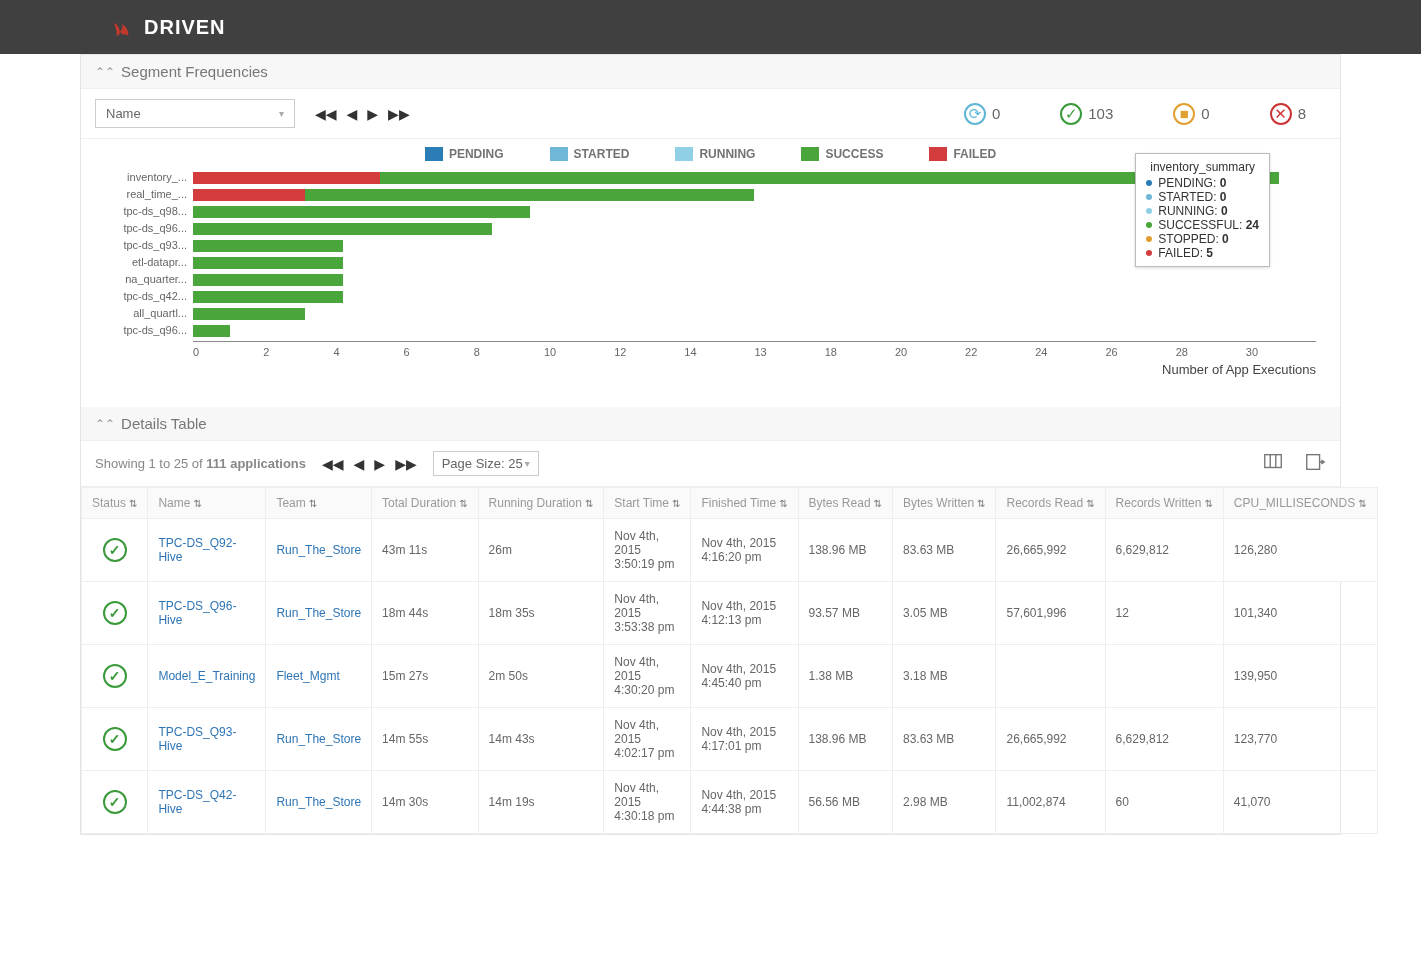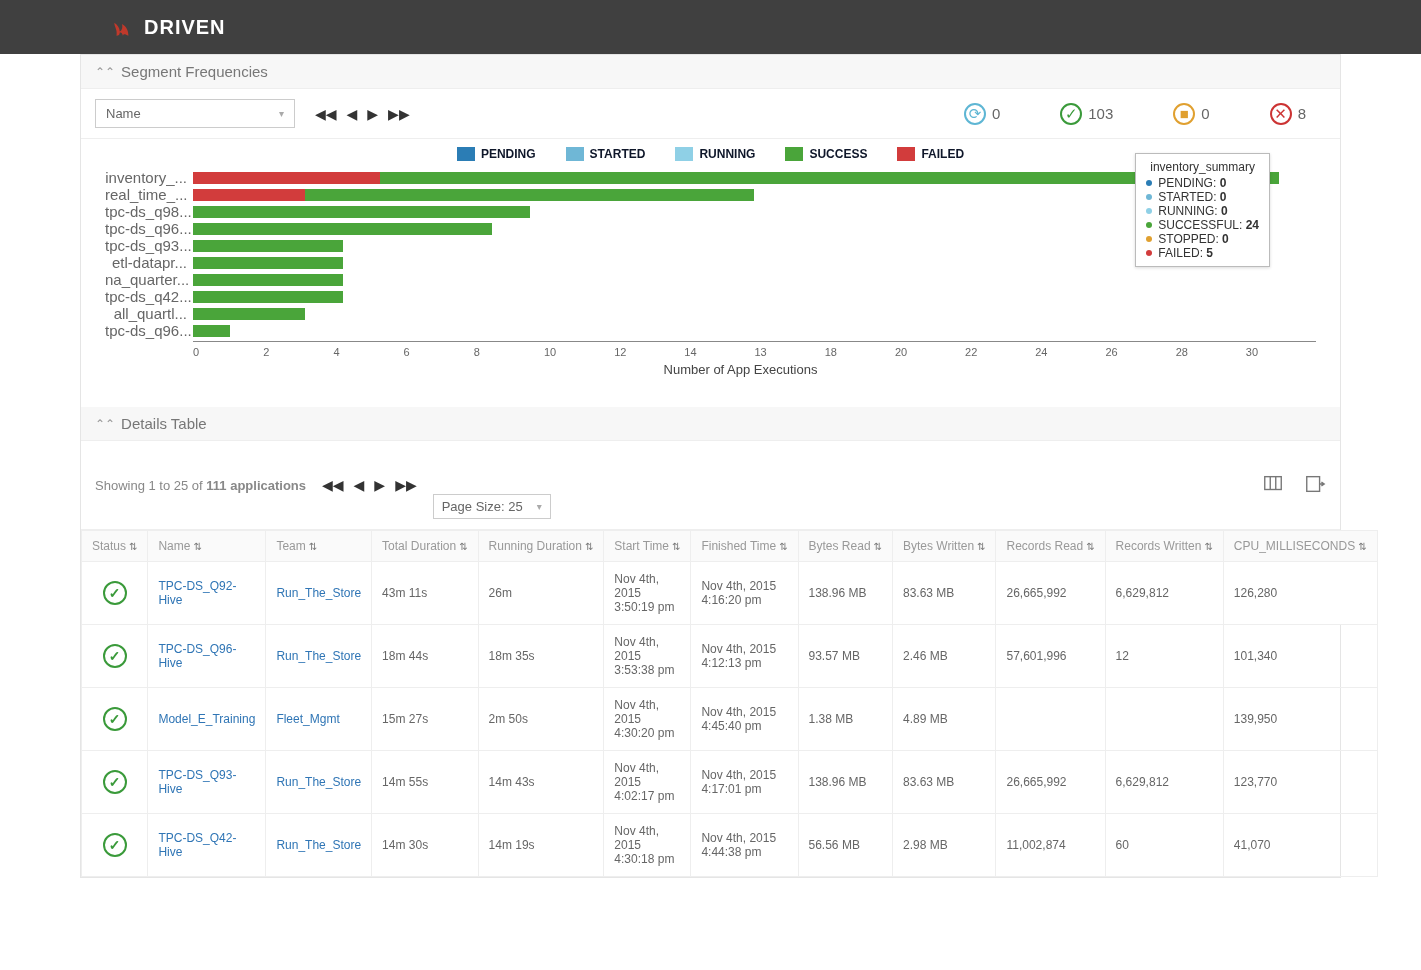--- a/index.html
+++ b/index.html
@@ -15,45 +15,45 @@
   .pager-group { display: flex; gap: 10px; color:#444; }
   .pager-btn { cursor:pointer; font-size:14px; color:#333;}
   .status-counts { margin-left:auto; display:flex; gap:60px; align-items:center; padding-right:20px;}
   .status-count { display:flex; align-items:center; gap:6px; color:#666; font-size:15px;}
   .ring-icon { width:22px; height:22px; border-radius:50%; display:flex; align-items:center; justify-content:center; }
   .ring-pending { border:2px solid #5eb6d4; color:#5eb6d4; }
   .ring-success { border:2px solid #3a9a3a; color:#3a9a3a; }
   .ring-stopped { border:2px solid #e0a030; color:#e0a030; }
   .ring-failed { border:2px solid #cc3333; color:#cc3333; }
 
-  .legend-row { display:flex; gap:30px; justify-content:center; padding: 8px 0 4px; font-weight:bold; color:#0f172a; font-size:12px;}
+  .legend-row { display:flex; gap:46px; justify-content:center; padding: 8px 0 4px; font-weight:bold; color:#737373; font-size:12px;}
   .legend-item { display:flex; align-items:center; gap:6px;}
   .swatch { width:18px; height:14px; }
 
   .chart-area { position:relative; padding: 4px 24px 10px 24px; }
   .chart-body { display:flex; }
-  .ylabels { width:88px; text-align:right; font-size:15px; color:#666;}
+  .ylabels { width:88px; text-align:right; font-size:11px; color:#666;}
   .ylabels div { height:17px; line-height:17px; padding-right:6px; white-space:nowrap; overflow:hidden;}
   .bars-region { flex:1; position:relative; }
   .bar-row { height:17px; display:flex; align-items:center;}
   .stacked-bar { height:12px; display:flex; overflow:hidden;}
   .seg { height:100%; }
   .x-axis { display:flex; margin-left:88px; border-top:1px solid #888; margin-top:2px;}
   .x-tick { flex:1; text-align:left; font-size:11px; color:#666; padding-top:4px; position:relative;}
-  .x-title { text-align:center; color:#444; font-size:13px; margin-top:4px; margin-left:60px;}
+  .x-title { text-align:right; color:#444; font-size:13px; margin-top:4px; margin-left:60px;}
 
   .tooltip-box { position:absolute; top:-12px; right:70px; background:#fff; border:1px solid #bbb; padding:6px 10px; font-size:12px; color:#333; z-index:5; box-shadow:0 1px 3px rgba(0,0,0,.15);}
   .tooltip-box .title { font-weight:normal; color:#333; margin-bottom:2px;text-align:center;}
   .tooltip-box .row { display:flex; align-items:center; gap:6px;}
   .dot { width:6px; height:6px; border-radius:50%; display:inline-block;}
 
   .details-bar { display:flex; align-items:center; padding:10px 14px; gap:16px; color:#888; font-size:13px; border-bottom:1px solid #eee;}
   .details-bar .right-icons { margin-left:auto; display:flex; gap:20px;}
   .icon-btn { color:#777; cursor:pointer;}
-  .page-size-box { border:1px solid #ccc; padding:4px 8px; display:flex; align-items:center; gap:14px; color:#666;margin-top:43px;}
+  .page-size-box { border:1px solid #ccc; padding:4px 8px; display:flex; align-items:center; gap:2px; color:#666;}
 
   table { width:100%; border-collapse:collapse; font-size:12px; color:#666; }
   th { text-align:left; font-weight:normal; color:#999; padding:8px 10px; border:1px solid #eee; background:#fafafa; white-space:nowrap; position:relative;}
   th .sort-icon { font-size:10px; margin-left:3px; color:#777;}
   td { padding:10px 10px; border:1px solid #eee; vertical-align:middle;}
   td.link { color:#2f75b5; cursor:pointer;}
   .status-cell { text-align:center; }
   .status-check { width:24px; height:24px; border:2px solid #3a9a3a; border-radius:50%; display:inline-flex; align-items:center; justify-content:center; color:#3a9a3a; font-size:14px; font-weight:bold;}
   tbody tr:nth-child(1) td { background:#fff; }
   .spacer { height:20px;}
@@ -323,35 +323,35 @@
         </tr>
         <tr>
           <td class="status-cell"><span class="status-check">✓</span></td>
           <td class="link">TPC-DS_Q96-Hive</td>
           <td class="link">Run_The_Store</td>
           <td>18m 44s</td>
           <td>18m 35s</td>
           <td>Nov 4th, 2015 3:53:38 pm</td>
           <td>Nov 4th, 2015 4:12:13 pm</td>
           <td>93.57 MB</td>
-          <td>2.46 MB</td>
+          <td>3.05 MB</td>
           <td>57,601,996</td>
           <td>12</td>
           <td>101,340</td>
         </tr>
         <tr>
           <td class="status-cell"><span class="status-check">✓</span></td>
           <td class="link">Model_E_Training</td>
           <td class="link">Fleet_Mgmt</td>
           <td>15m 27s</td>
           <td>2m 50s</td>
           <td>Nov 4th, 2015 4:30:20 pm</td>
           <td>Nov 4th, 2015 4:45:40 pm</td>
           <td>1.38 MB</td>
-          <td>4.89 MB</td>
+          <td>3.18 MB</td>
           <td></td>
           <td></td>
           <td>139,950</td>
         </tr>
         <tr>
           <td class="status-cell"><span class="status-check">✓</span></td>
           <td class="link">TPC-DS_Q93-Hive</td>
           <td class="link">Run_The_Store</td>
           <td>14m 55s</td>
           <td>14m 43s</td>

